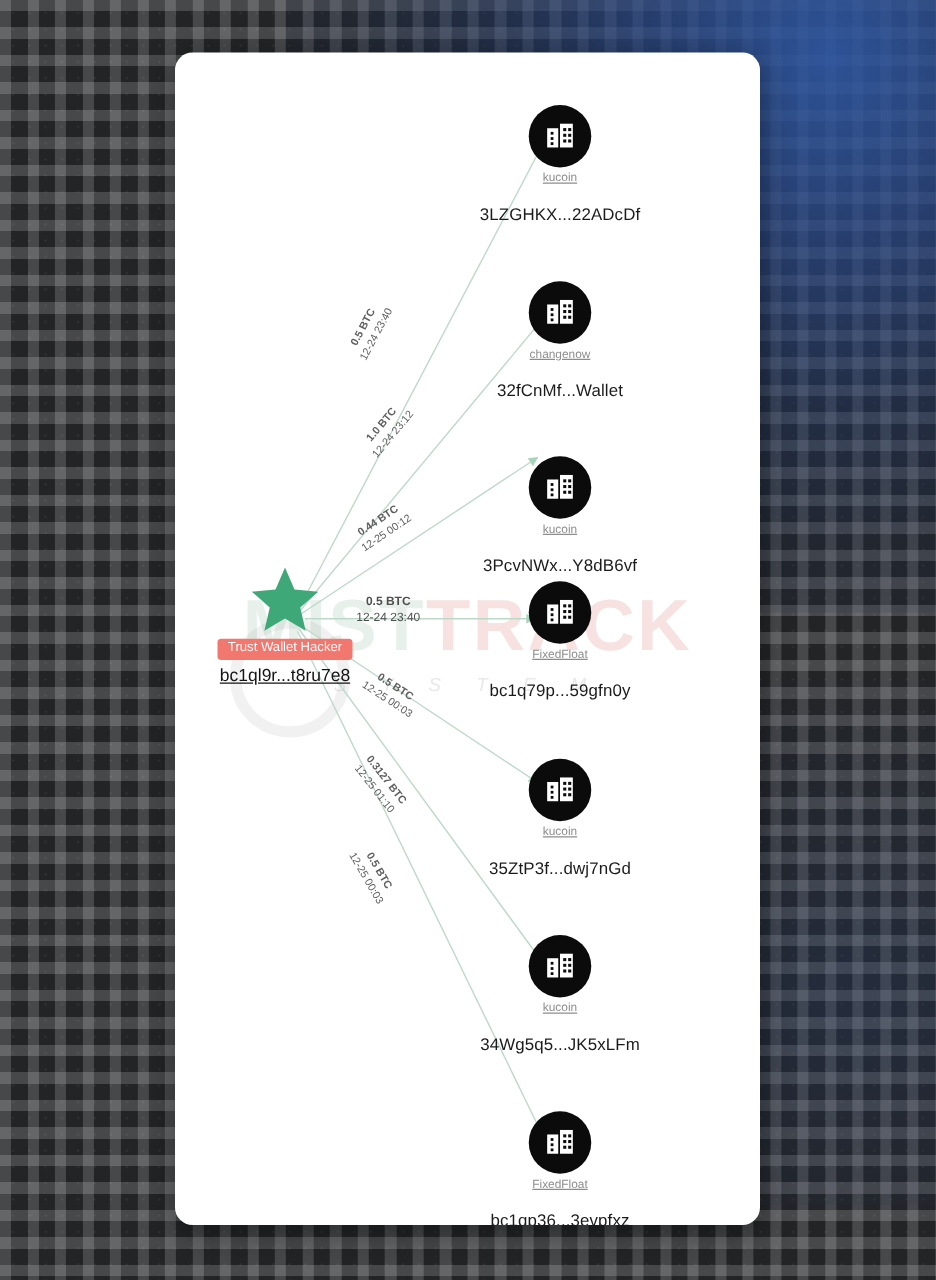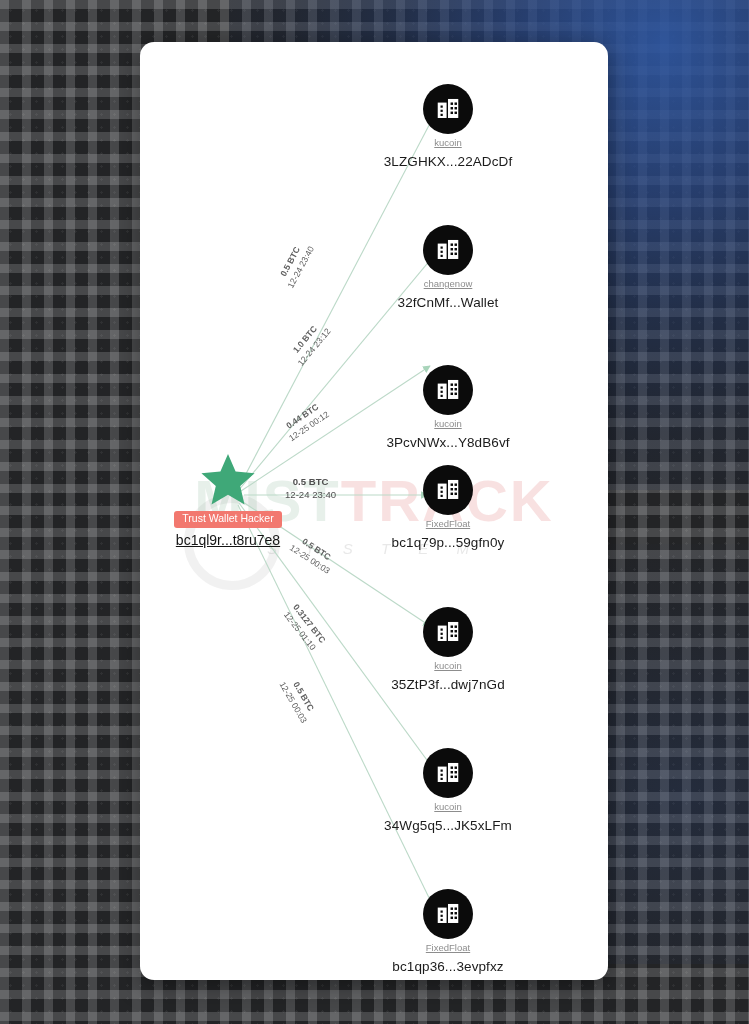--- a/index.html
+++ b/index.html
@@ -136,21 +136,21 @@
     justify-content: center;
   }
   .node-tag {
     margin-top: 4px;
     font-size: 9.5px;
     color: #8d8d8d;
     line-height: 1.1;
     text-decoration: underline;
   }
   .node-addr {
-    margin-top: 6px;
+    margin-top: 16px;
     font-size: 13.5px;
     color: #1b1b1b;
     letter-spacing: 0.1px;
     white-space: nowrap;
   }
 
   
   .source-node {
     position: absolute;
     width: 200px;

